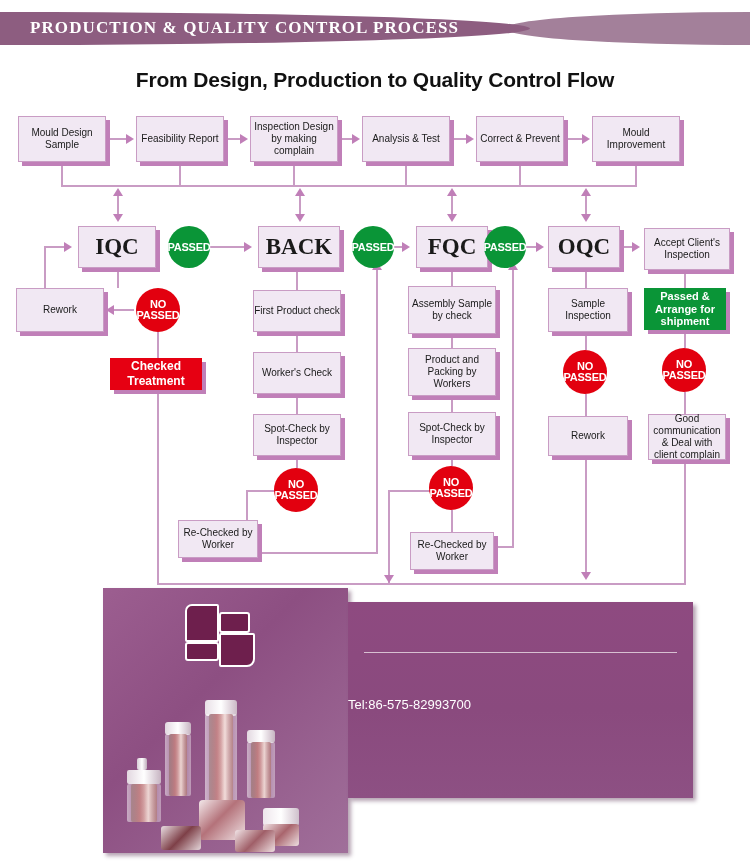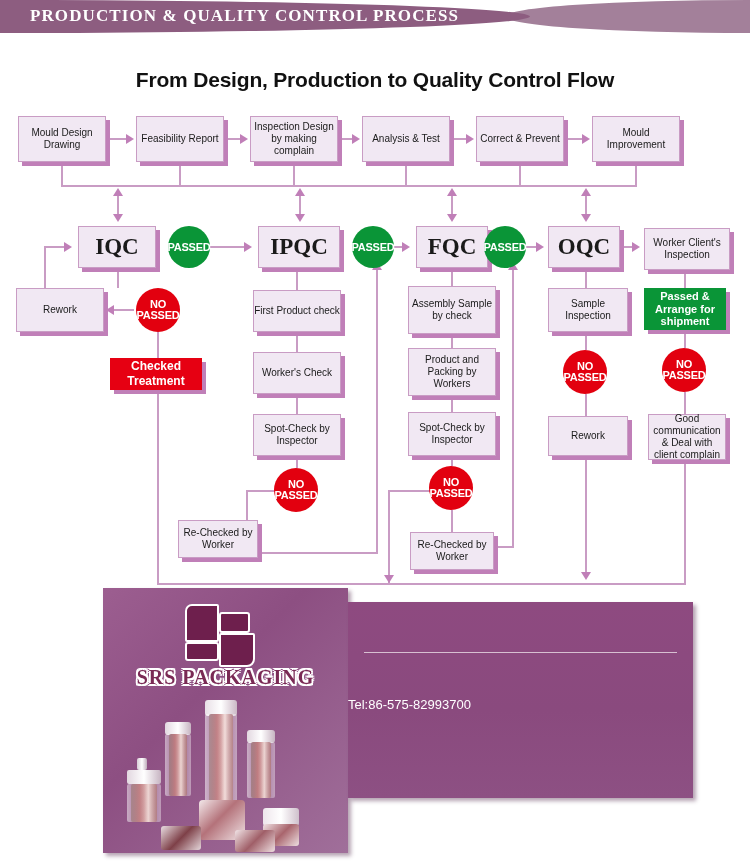--- a/index.html
+++ b/index.html
@@ -2,21 +2,21 @@
 <html><head>
 <meta charset="utf-8">
 <style>
   html,body{margin:0;padding:0;}
   body{
     width:750px;height:863px;background:#ffffff;
     font-family:"Liberation Sans",sans-serif;
     position:relative;overflow:hidden;
   }
   
-  .banner{position:absolute;left:0;top:0;width:598px;height:33px;}
+  .banner{position:absolute;left:0;top:12px;width:598px;height:33px;}
   .banner-left{
     position:absolute;left:0;top:0;width:530px;height:33px;
     background:#8d5d80;
     border-radius:0 100% 100% 0 / 0 50% 50% 0;
   }
   .banner-right{
     position:absolute;left:505px;top:0;width:245px;height:33px;
     background:#a3809a;
     border-radius:100% 0 0 100% / 50% 0 0 50%;
   }
@@ -129,21 +129,21 @@
 
 <div class="banner">
   <div class="banner-right"></div>
   <div class="banner-left"></div>
   <div class="banner-title">PRODUCTION &amp; QUALITY CONTROL PROCESS</div>
 </div>
 
 <div class="flow-title">From Design, Production to Quality Control Flow</div>
 
 <div class="node" style="left:18px;top:116px;width:88px;height:46px;">
-    <span>Mould Design Drawing</span>
+    <span>Mould Design Sample</span>
   </div>
 <div class="node" style="left:136px;top:116px;width:88px;height:46px;">
     <span>Feasibility Report</span>
   </div>
 <div class="node" style="left:250px;top:116px;width:88px;height:46px;">
     <span>Inspection Design by making complain</span>
   </div>
 <div class="node" style="left:362px;top:116px;width:88px;height:46px;">
     <span>Analysis &amp; Test</span>
   </div>
@@ -186,30 +186,30 @@
 <div class="arw d" style="left:447px;top:214px;"></div>
 
 <div class="ln lnv" style="left:585px;top:192px;height:28px;"></div>
 <div class="arw u" style="left:581px;top:188px;"></div>
 <div class="arw d" style="left:581px;top:214px;"></div>
 
 <div class="node big" style="left:78px;top:226px;width:78px;height:42px;">
     <span>IQC</span>
   </div>
 <div class="node big" style="left:258px;top:226px;width:82px;height:42px;">
-    <span>IPQC</span>
+    <span>BACK</span>
   </div>
 <div class="node big" style="left:416px;top:226px;width:72px;height:42px;">
     <span>FQC</span>
   </div>
 <div class="node big" style="left:548px;top:226px;width:72px;height:42px;">
     <span>OQC</span>
   </div>
 <div class="node" style="left:644px;top:228px;width:86px;height:42px;">
-    <span>Worker Client's Inspection</span>
+    <span>Accept Client's Inspection</span>
   </div>
 
 <div class="circle pass" style="left:168px;top:226px;width:42px;height:42px;">
     <span>PASSED</span>
   </div>
 <div class="circle pass" style="left:352px;top:226px;width:42px;height:42px;">
     <span>PASSED</span>
   </div>
 <div class="circle pass" style="left:484px;top:226px;width:42px;height:42px;">
     <span>PASSED</span>
@@ -330,21 +330,20 @@
 
 <div class="footer">
 
   <div class="foot-left">
     <div class="logo-mark">
       <div class="lm1"></div>
       <div class="lm2"></div>
       <div class="lm3"></div>
       <div class="lm4"></div>
     </div>
-    <div class="srs-text">SRS PACKAGING</div>
 
     <div class="bottles">
 
       <div class="bt" style="left:88px;top:0px;width:32px;height:16px;background:linear-gradient(90deg,#e8dfe6,#fff,#cbb9c6);border-radius:3px;"></div>
       <div class="bt" style="left:92px;top:14px;width:24px;height:88px;background:linear-gradient(90deg,#6d3440,#b4646a,#efd5d2,#8d4049);"></div>
       <div class="bt" style="left:88px;top:14px;width:32px;height:88px;background:linear-gradient(90deg,rgba(255,255,255,.55),rgba(255,255,255,.08),rgba(255,255,255,.45));"></div>
 
       <div class="bt" style="left:48px;top:22px;width:26px;height:13px;background:linear-gradient(90deg,#e2d7e0,#fff,#c7b4c2);border-radius:3px;"></div>
       <div class="bt" style="left:52px;top:34px;width:18px;height:62px;background:linear-gradient(90deg,#6d3440,#b4646a,#e9cdca,#8d4049);"></div>
       <div class="bt" style="left:48px;top:34px;width:26px;height:62px;background:linear-gradient(90deg,rgba(255,255,255,.5),rgba(255,255,255,.06),rgba(255,255,255,.4));"></div>

